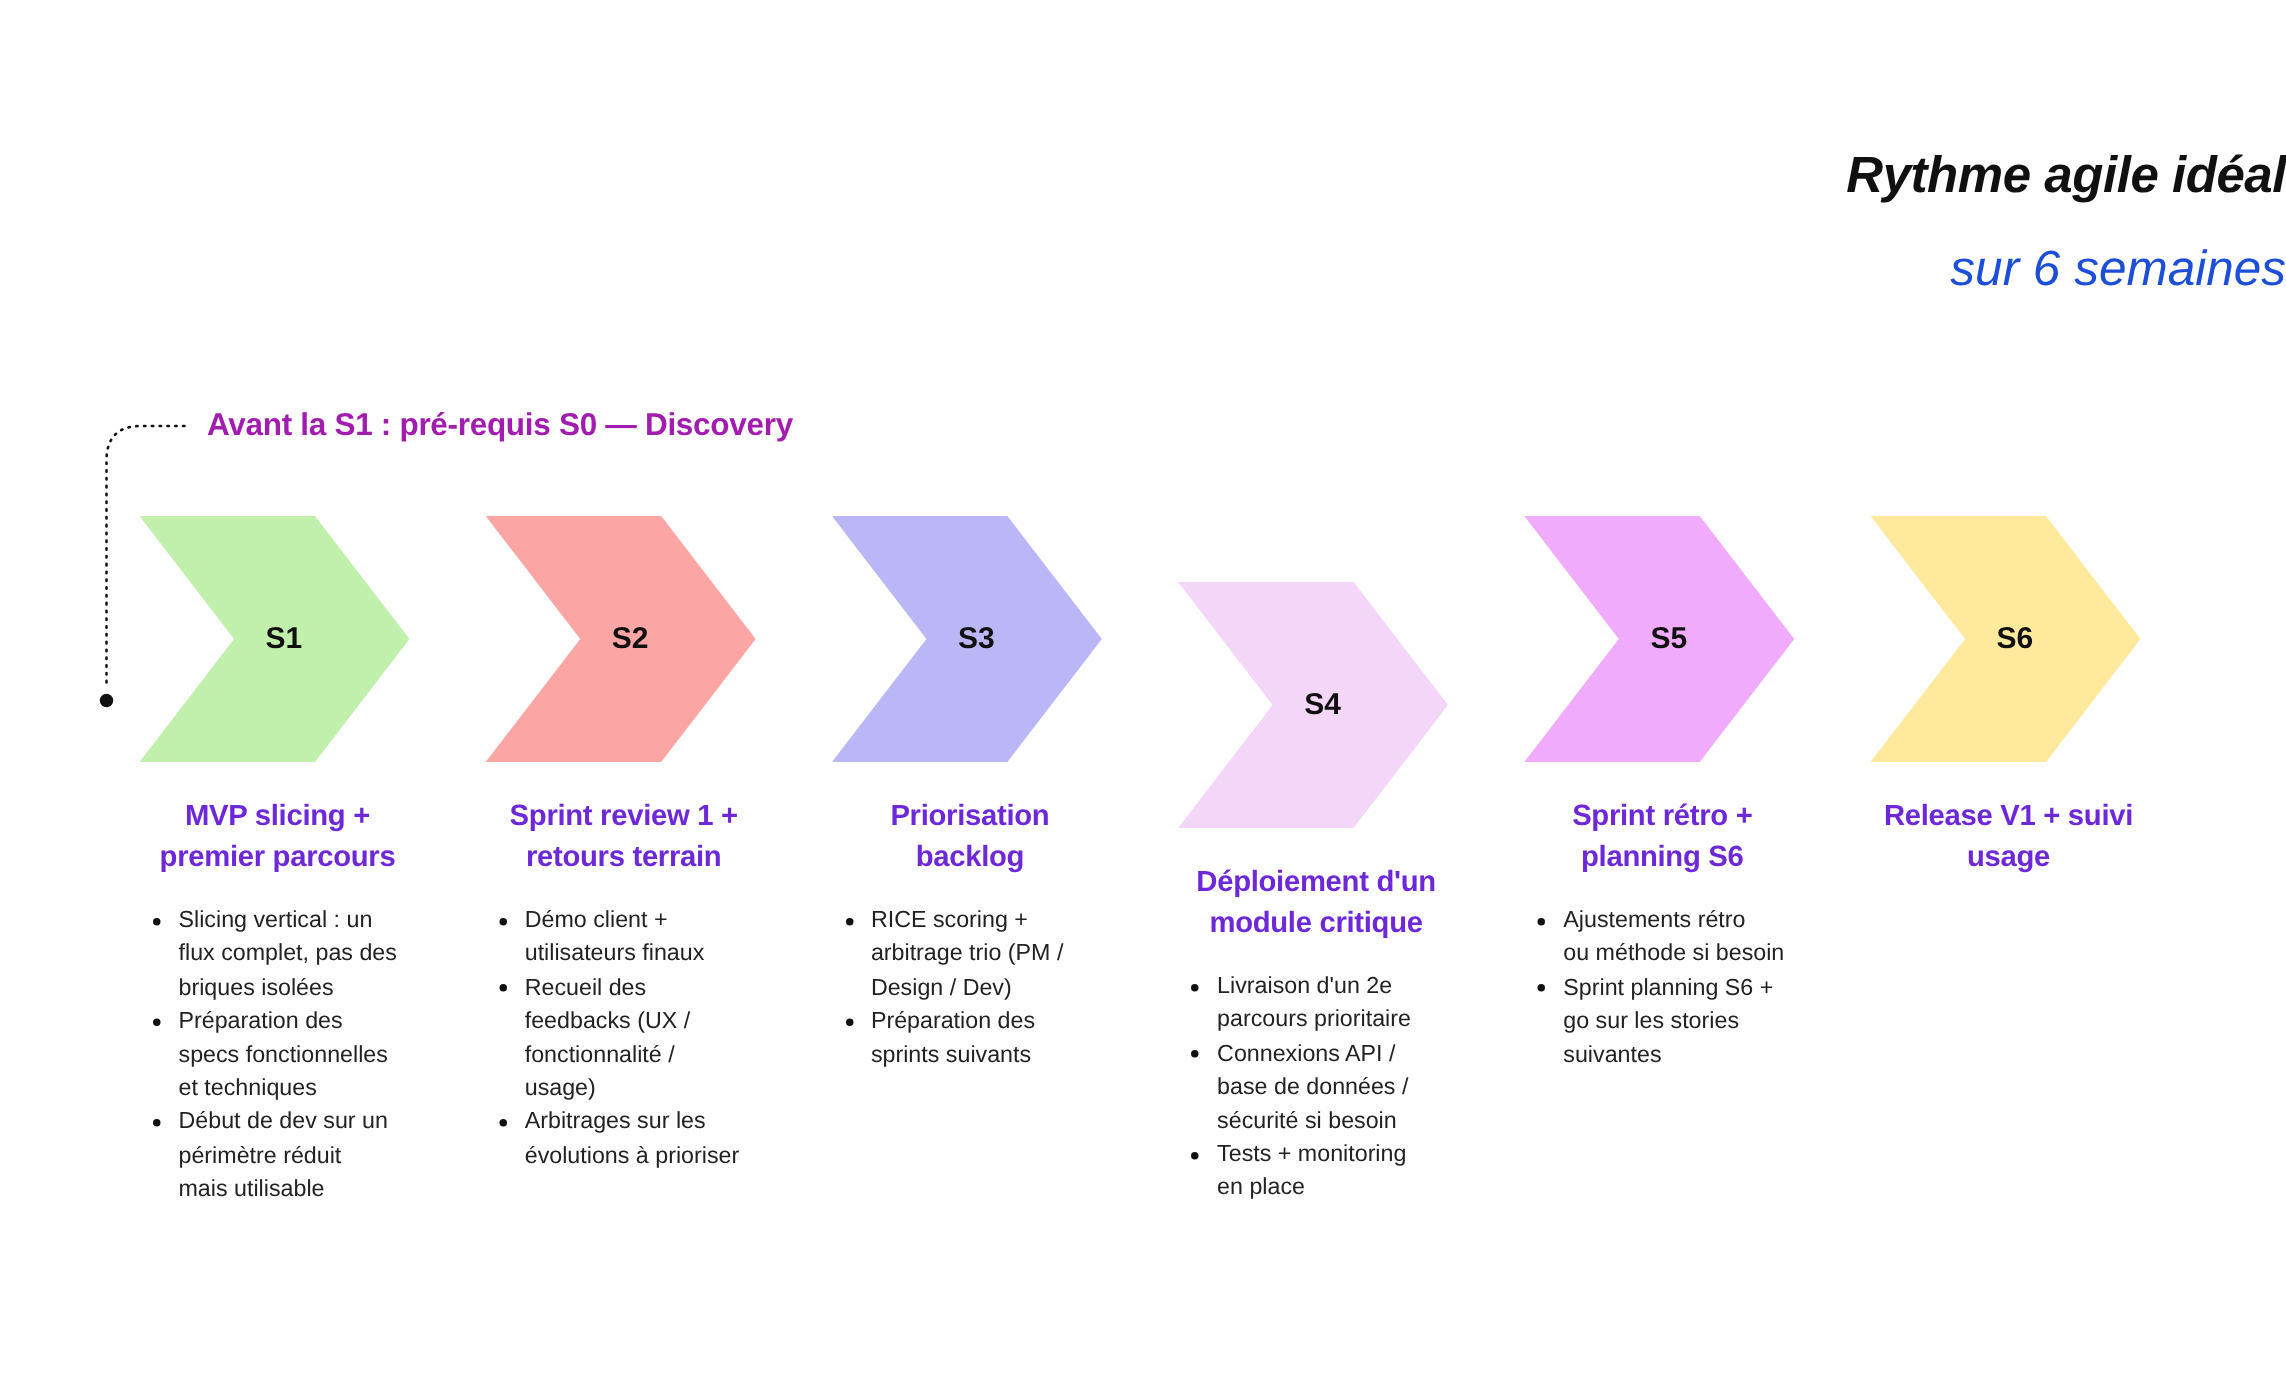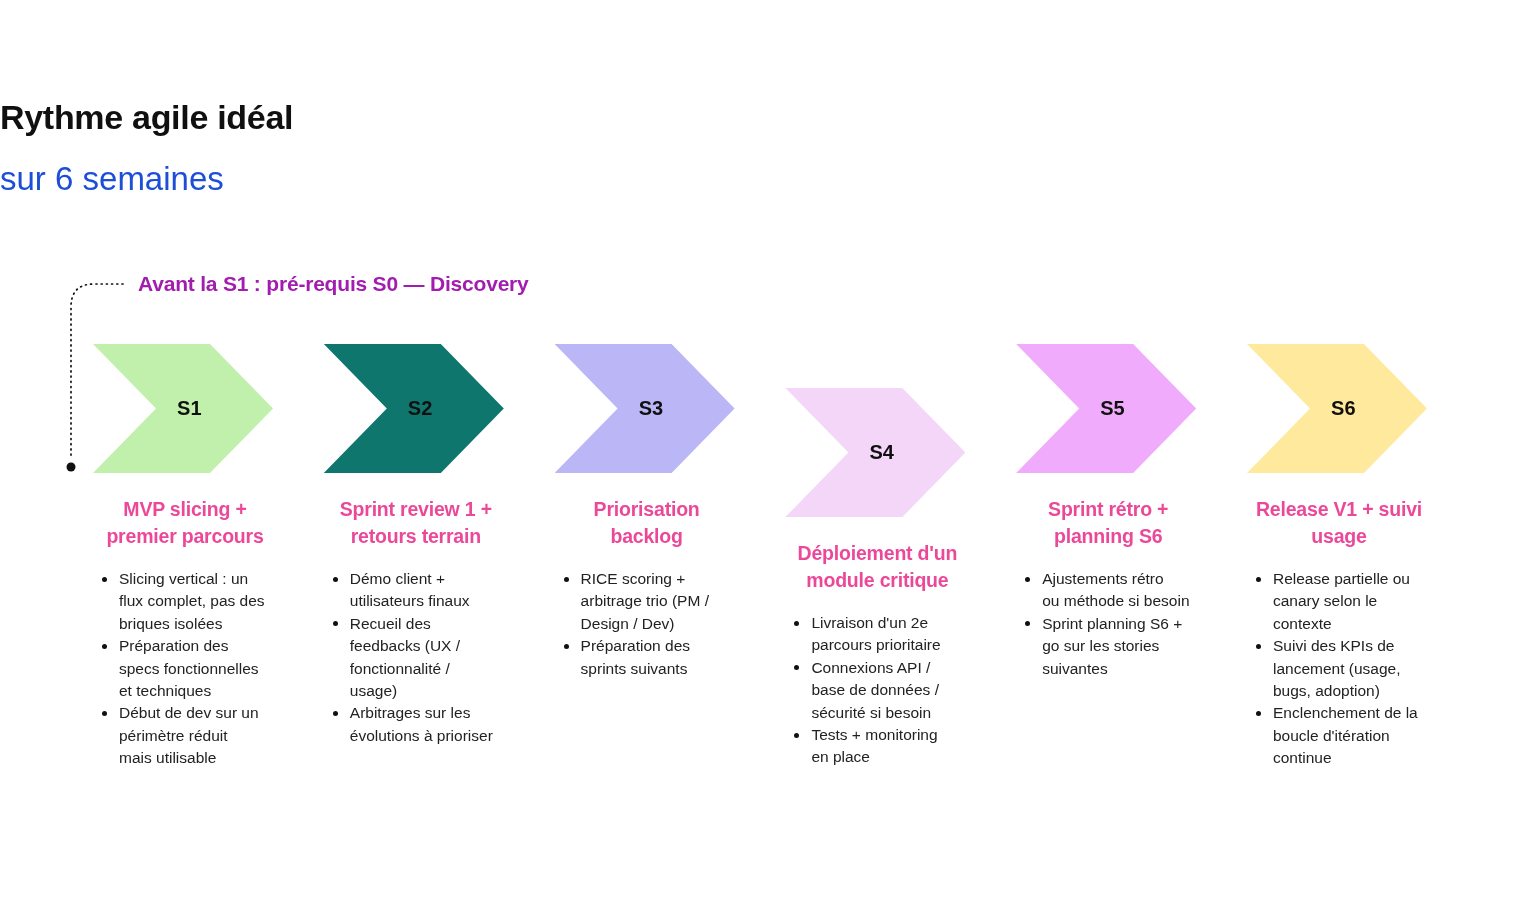--- a/index.html
+++ b/index.html
@@ -14,21 +14,22 @@
     background: #ffffff;
     overflow: hidden;
     font-family: "Liberation Sans", sans-serif;
     color: #1b1b1b;
   }
   .title-block {
     position: absolute;
     top: 96px;
     left: 0;
     width: 100%;
-    text-align: left;
+    text-align: right;
+    font-style: italic;
   }
   .title-line1 {
     font-size: 34px;
     font-weight: 700;
     line-height: 42px;
     letter-spacing: -0.3px;
     color: #101010;
   }
   .title-line2 {
     font-size: 33px;
@@ -63,42 +64,42 @@
     display: flex;
     justify-content: space-between;
   }
   .column {
     width: 184px;
     flex: 0 0 184px;
   }
   .chevron {
     position: relative;
     width: 180px;
-    height: 129px;
+    height: 164px;
     clip-path: polygon(0% 0%, 65% 0%, 100% 50%, 65% 100%, 0% 100%, 35% 50%);
   }
   .chev-label {
     position: absolute;
     left: 0; right: 0; top: 0; bottom: 0;
     display: flex;
     align-items: center;
     justify-content: center;
     padding-left: 7%;
     font-size: 20px;
     font-weight: 700;
     color: #101010;
   }
   .col-title {
     margin-top: 23px;
     text-align: center;
     font-size: 19.5px;
     font-weight: 700;
     line-height: 27px;
     letter-spacing: -0.2px;
-    color: #ec4899;
+    color: #6d28d9;
     white-space: pre-line;
   }
   .bullets {
     margin: 18px 0 0 0;
     padding: 0;
     list-style: none;
     font-size: 15.5px;
     line-height: 22.4px;
     color: #222222;
   }
@@ -150,21 +151,21 @@
         <li>Préparation des
 specs fonctionnelles
 et techniques</li>
         <li>Début de dev sur un
 périmètre réduit
 mais utilisable</li>
       </ul>
     </div>
 
     <div class="column">
-      <div class="chevron" style="background: #0f766e;">
+      <div class="chevron" style="background: #fca5a5;">
         <span class="chev-label">S2</span>
       </div>
       <div class="col-title">Sprint review 1 +
 retours terrain</div>
       <ul class="bullets">
         <li>Démo client +
 utilisateurs finaux</li>
         <li>Recueil des
 feedbacks (UX /
 fonctionnalité /
@@ -220,27 +221,16 @@
 suivantes</li>
       </ul>
     </div>
 
     <div class="column">
       <div class="chevron" style="background: rgb(254, 233, 157);">
         <span class="chev-label">S6</span>
       </div>
       <div class="col-title">Release V1 + suivi
 usage</div>
-      <ul class="bullets">
-        <li>Release partielle ou
-canary selon le
-contexte</li>
-        <li>Suivi des KPIs de
-lancement (usage,
-bugs, adoption)</li>
-        <li>Enclenchement de la
-boucle d'itération
-continue</li>
-      </ul>
     </div>
 
   </div>
 </div>
 
 </body></html>

